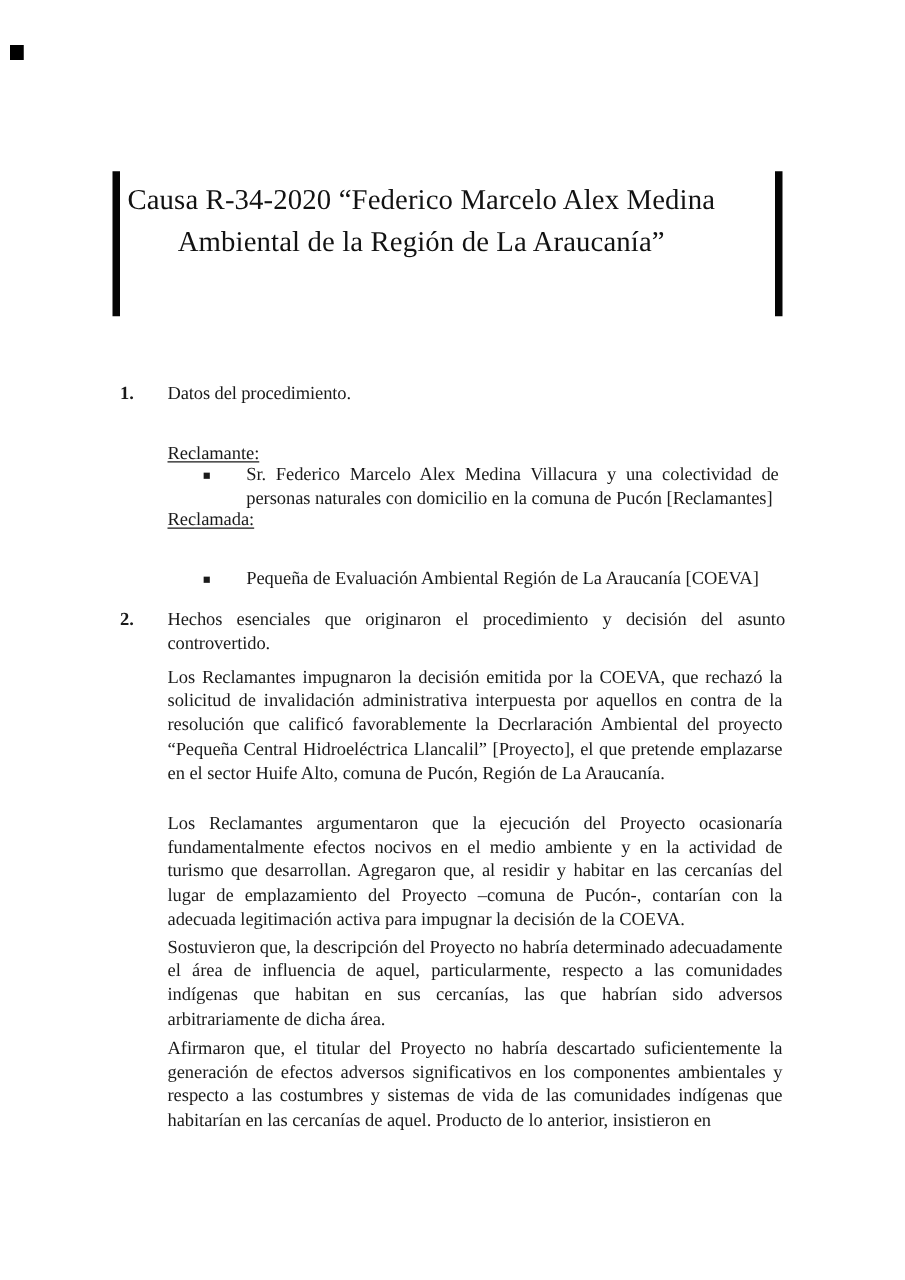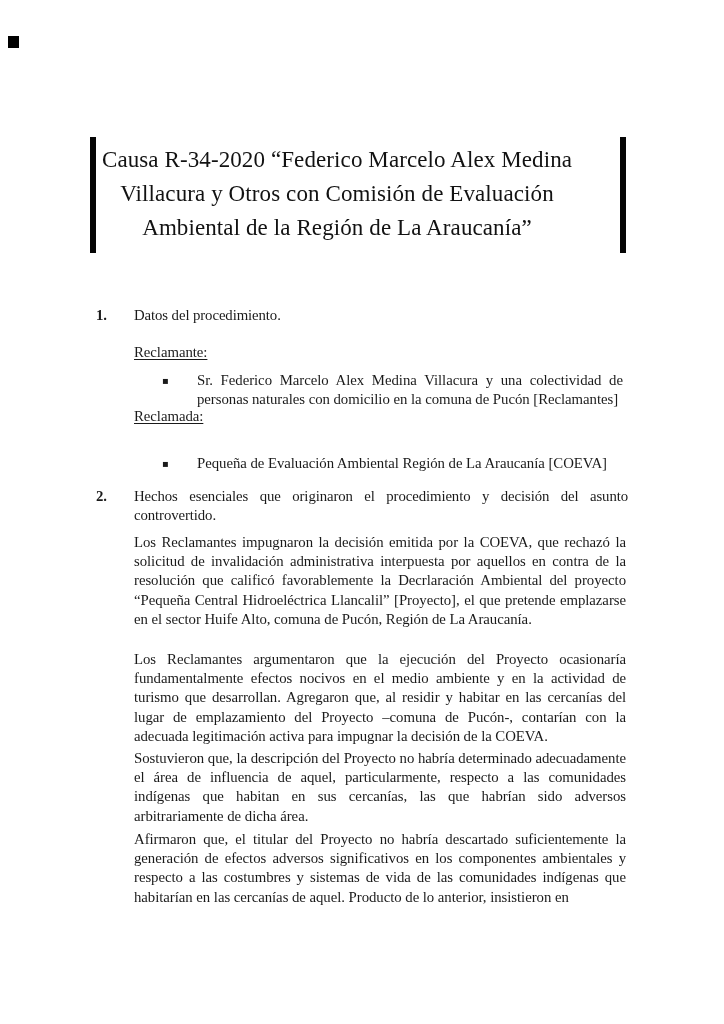--- a/index.html
+++ b/index.html
@@ -62,28 +62,27 @@
 <body>
 
 <div class="page">
 
   <div class="scan-mark"></div>
 
   <div class="bar bar-left"></div>
   <div class="bar bar-right"></div>
   <div class="title-text">
     <div>Causa R-34-2020 “Federico Marcelo Alex Medina</div>
-    <div>Villacura y Otros con Comisión de Evaluación</div>
     <div>Ambiental de la Región de La Araucanía”</div>
   </div>
 
   <div class="num body-txt" style="top:306px;">1.</div>
   <div class="heading body-txt" style="top:306px;">Datos del procedimiento.</div>
 
-  <div class="party-label body-txt" style="top:343px;">Reclamante:</div>
+  <div class="party-label body-txt" style="top:354px;">Reclamante:</div>
 
   <div class="bullet-row body-txt" style="top:371px;">
     <span class="bullet-glyph">▪</span>
     <div class="bullet-text">Sr. Federico Marcelo Alex Medina Villacura y una colectividad de personas naturales con domicilio en la comuna de Pucón [Reclamantes]</div>
   </div>
 
   <div class="party-label body-txt" style="top:407px;">Reclamada:</div>
 
   <div class="bullet-row body-txt" style="top:454px;">
     <span class="bullet-glyph">▪</span>

